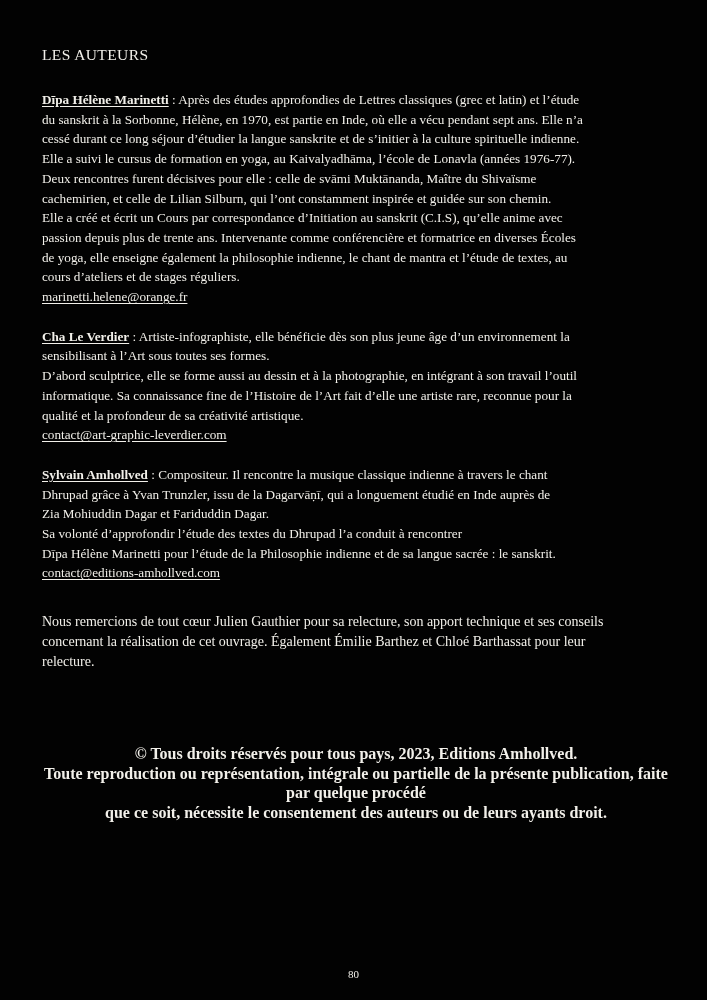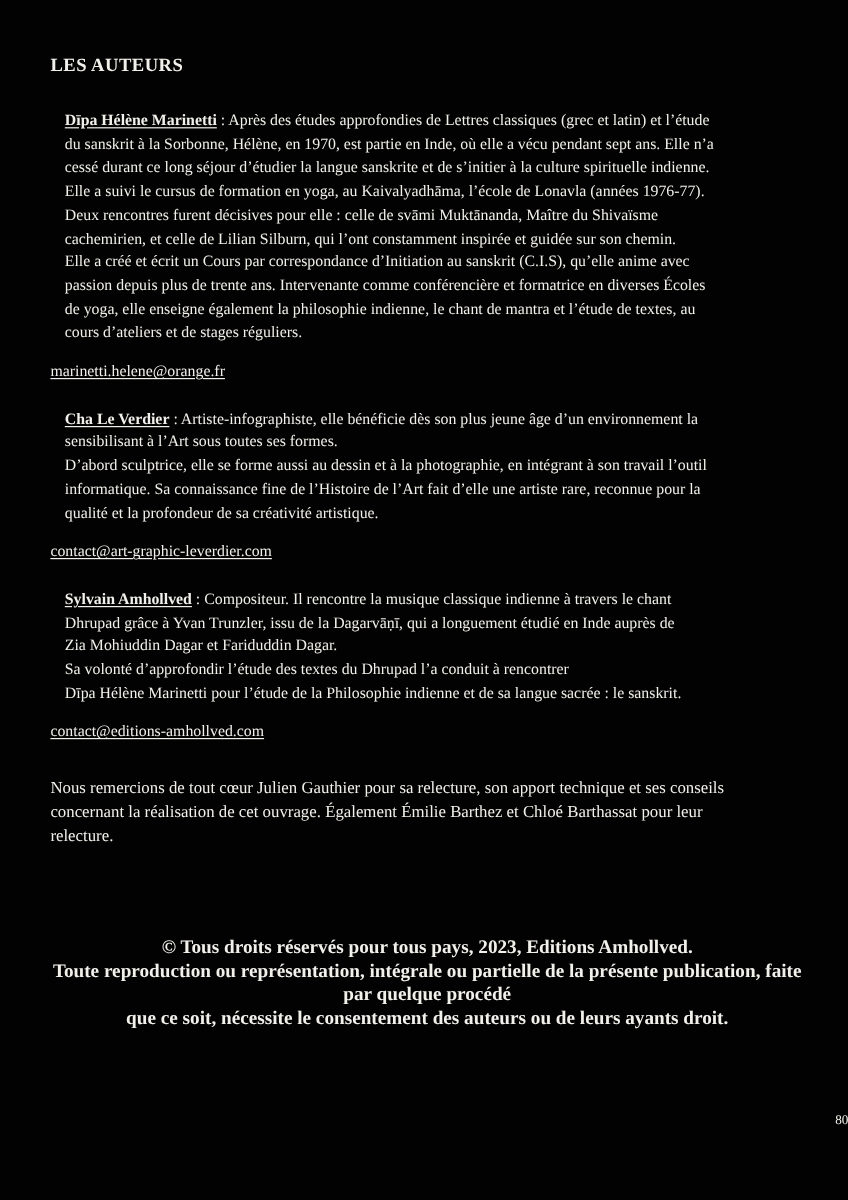--- a/index.html
+++ b/index.html
@@ -17,30 +17,30 @@
     position: relative;
     width: 707px;
     height: 1000px;
     background: #020202;
     color: #f2f0ea;
     box-sizing: border-box;
     padding: 46px 37px 0 42px;
   }
   .page-title {
     font-size: 15.5px;
-    font-weight: bold;
+    font-weight: normal;
     line-height: 17px;
     letter-spacing: 0.4px;
     margin: 0 0 27px 0;
   }
   .author-entry {
     margin: 0 0 20px 0;
   }
   .bio {
-    margin: 12px;
+    margin: 0;
     font-size: 13.2px;
     line-height: 19.7px;
   }
   .bio-text {
     white-space: pre-line;
   }
   .author-name {
     font-weight: bold;
     text-decoration: underline;
     text-underline-offset: 2px;
@@ -79,22 +79,22 @@
   .website-link {
     display: inline-block;
     text-decoration: underline;
     text-underline-offset: 2px;
     cursor: pointer;
   }
   .page-number {
     position: absolute;
     left: 0;
     right: 0;
-    top: 928px;
-    text-align: right;
+    top: 968px;
+    text-align: center;
     font-size: 11px;
     line-height: 13px;
   }
 </style>
 </head>
 <body>
 
 <div class="page">
 
   <h1 class="page-title">LES AUTEURS</h1>

